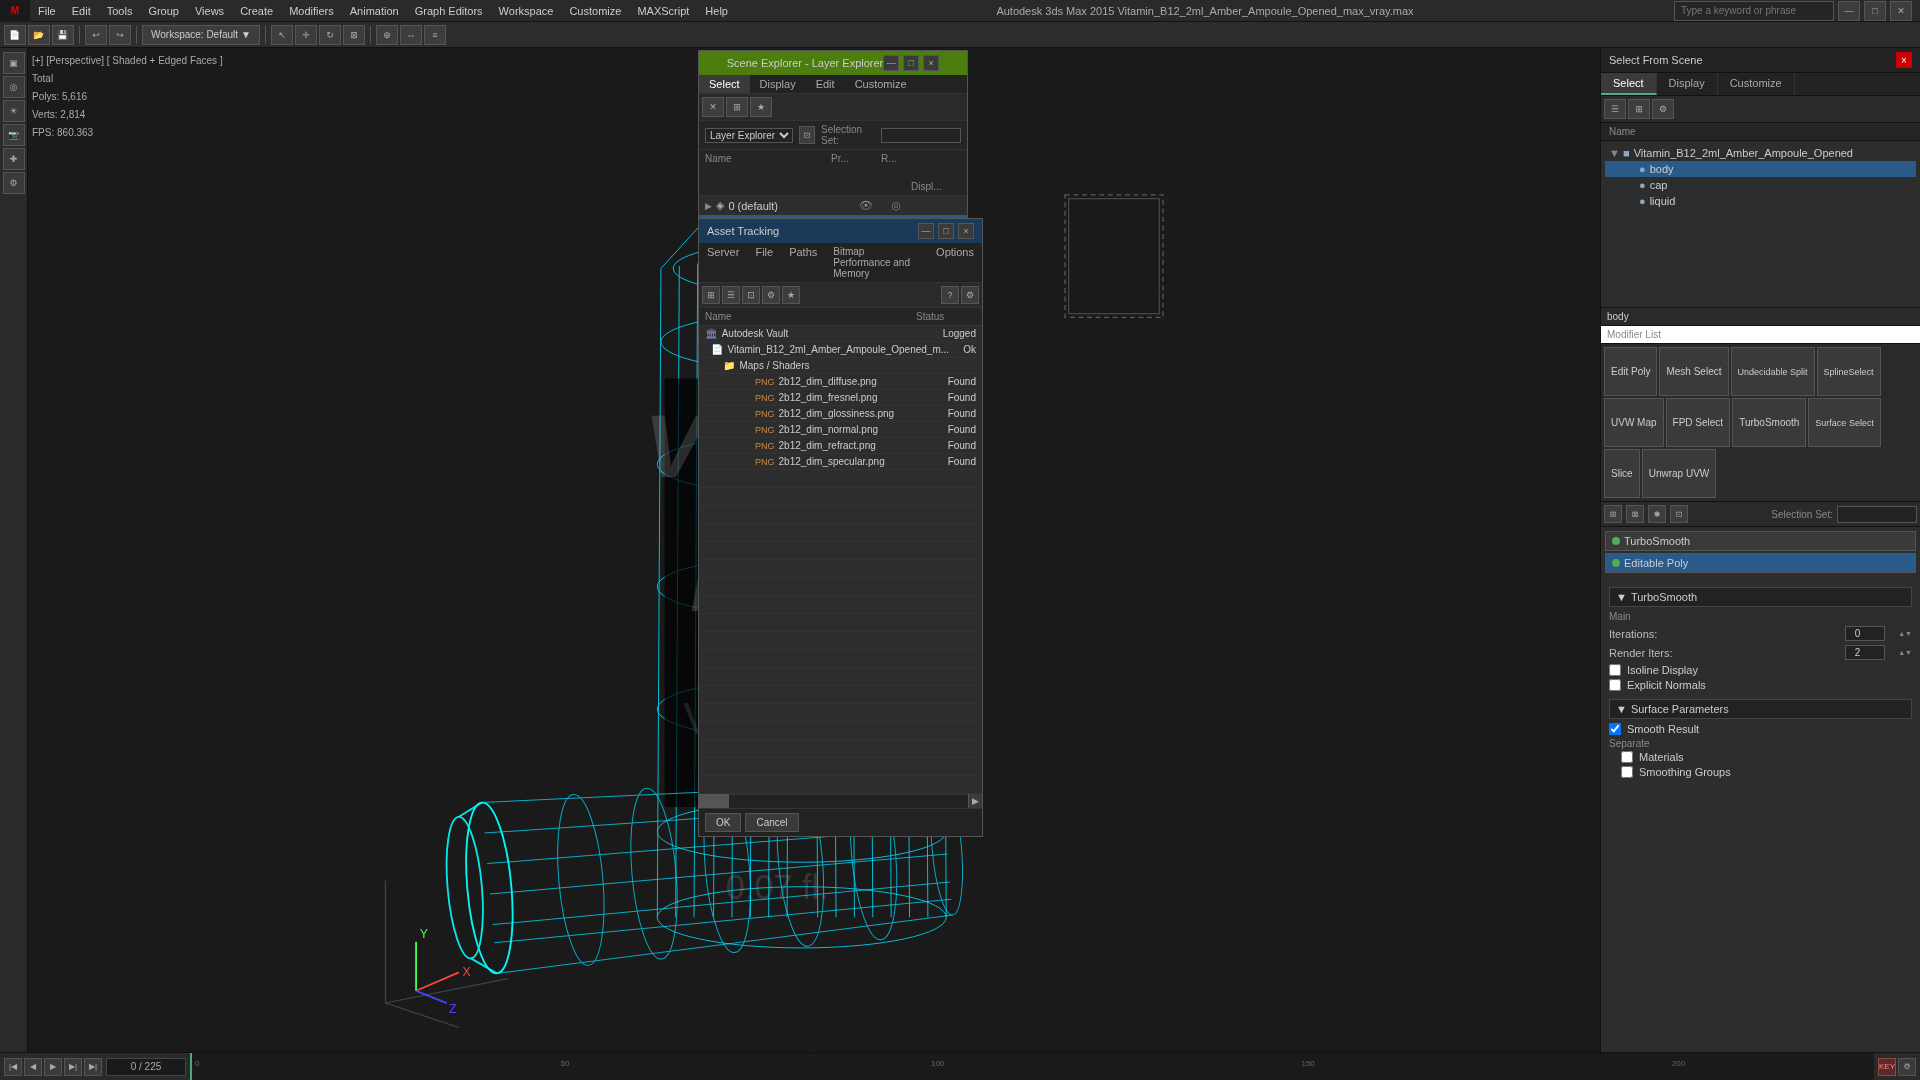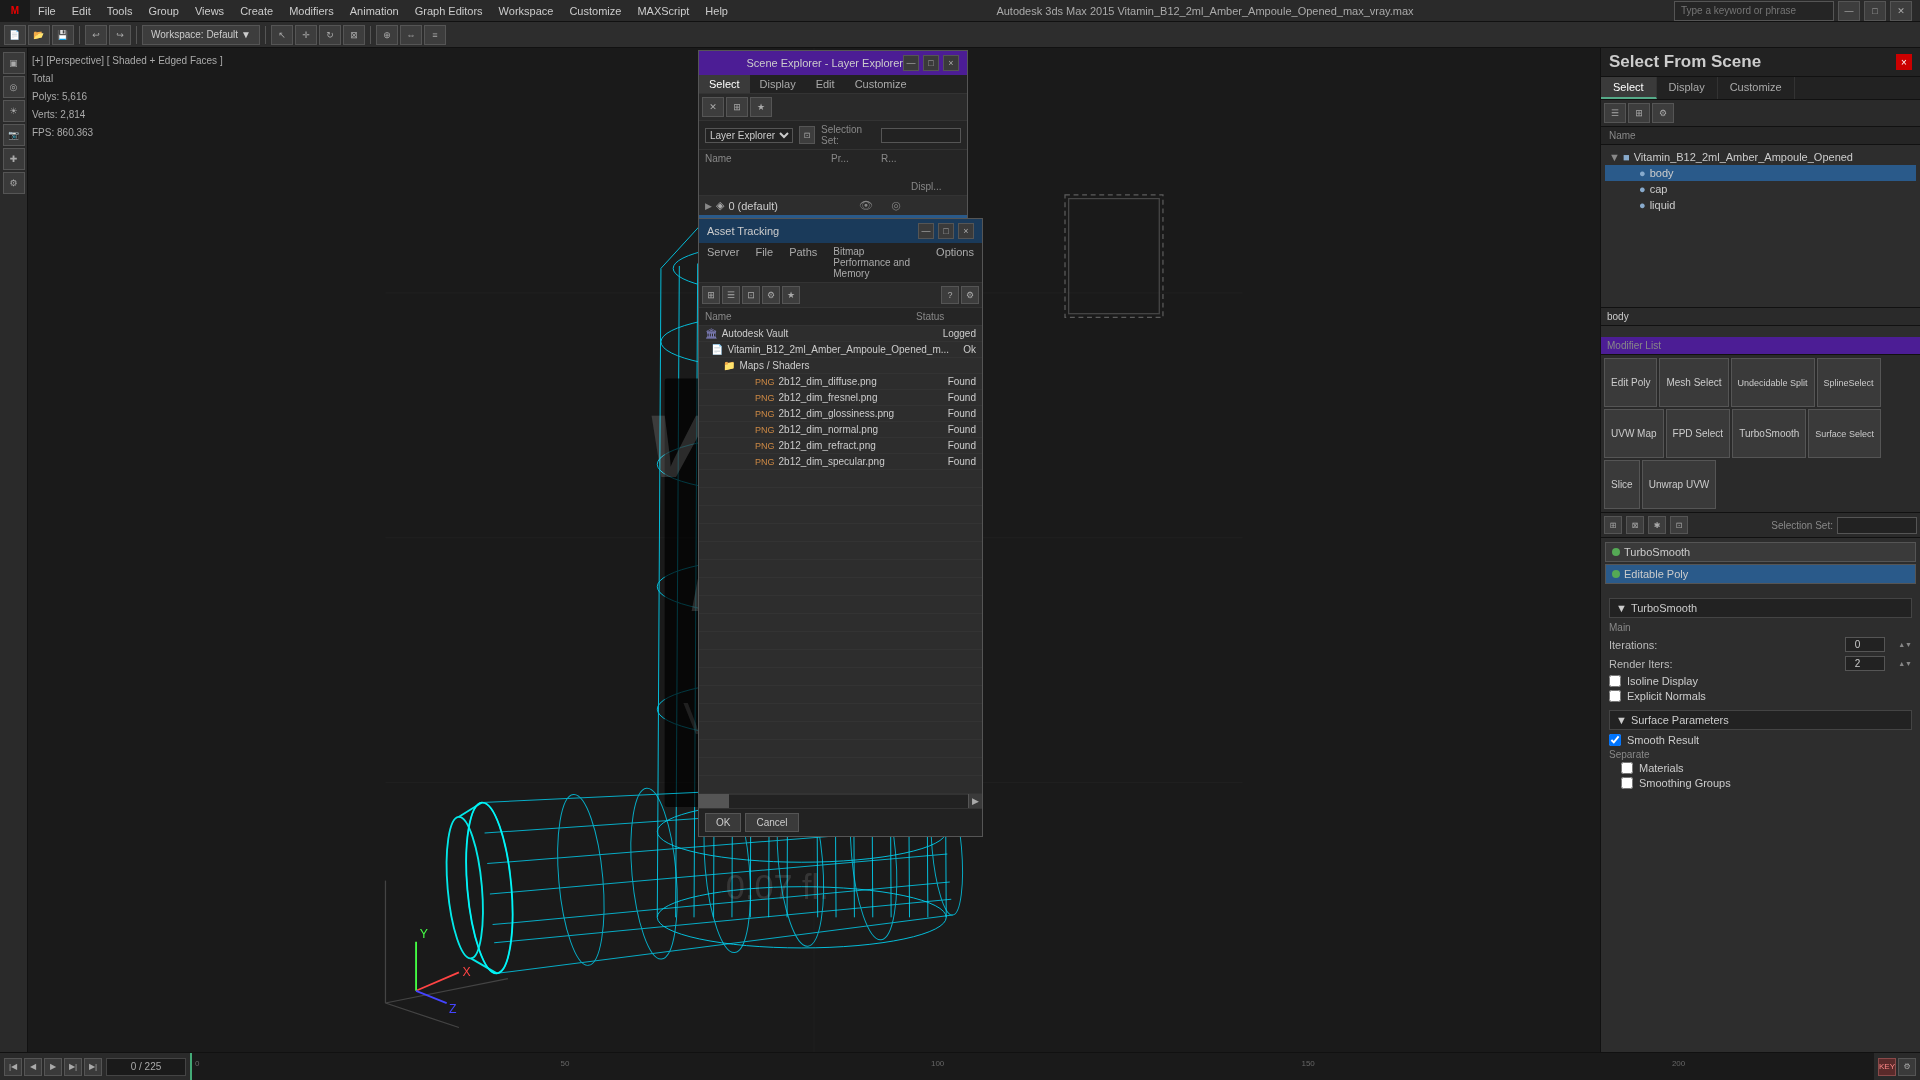--- a/index.html
+++ b/index.html
@@ -26,21 +26,21 @@
     
     #left-toolbar { width: 28px; background: #2a2a2a; display: flex; flex-direction: column; align-items: center; padding-top: 4px; gap: 2px; border-right: 1px solid #111; }
     .lt-btn { width: 22px; height: 22px; background: #3a3a3a; border: 1px solid #555; display: flex; align-items: center; justify-content: center; cursor: pointer; font-size: 9px; color: #aaa; }
 
     
     #viewport { flex: 1; background: #1a1a1a; position: relative; overflow: hidden; }
 
     
     #right-panel { width: 320px; background: #2d2d2d; border-left: 1px solid #111; display: flex; flex-direction: column; overflow: hidden; }
     #sfs-header { background: #222; padding: 4px 8px; display: flex; align-items: center; justify-content: space-between; border-bottom: 1px solid #111; }
-    #sfs-header span { font-size: 17px; color: #ccc; font-weight: bold; }
+    #sfs-header span { font-size: 11px; color: #ccc; }
     #sfs-tabs { display: flex; background: #222; border-bottom: 1px solid #111; }
     #sfs-tabs .tab { padding: 4px 12px; font-size: 11px; color: #aaa; cursor: pointer; border-right: 1px solid #333; }
     #sfs-tabs .tab.active { background: #3a3a3a; color: #fff; border-bottom: 2px solid #5a8; }
     #sfs-toolbar { display: flex; gap: 2px; padding: 3px; background: #2a2a2a; border-bottom: 1px solid #111; }
     #sfs-name-header { padding: 3px 8px; font-size: 10px; color: #888; background: #252525; border-bottom: 1px solid #111; }
     #scene-tree { padding: 4px; }
     .tree-item { padding: 2px 4px; display: flex; align-items: center; gap: 4px; cursor: pointer; font-size: 11px; }
     .tree-item.selected { background: #2a5a8a; }
     .tree-expand { width: 10px; color: #888; }
     #mod-toolbar { display: flex; gap: 2px; padding: 3px; background: #2a2a2a; border-bottom: 1px solid #111; flex-wrap: wrap; }
@@ -58,21 +58,21 @@
     .ts-row { display: flex; align-items: center; margin-bottom: 4px; gap: 13px; }
     .ts-label { flex: 1; color: #bbb; }
     .ts-value { width: 50px; background: #222; border: 1px solid #555; color: #ccc; text-align: center; padding: 2px; }
     .ts-check { display: flex; align-items: center; gap: 6px; margin-bottom: 3px; }
     .ts-radio-group { padding-left: 4px; }
     .ts-radio { display: flex; align-items: center; gap: 6px; margin-bottom: 3px; }
     .update-btn { width: 100%; padding: 4px; background: #3a3a3a; border: 1px solid #555; color: #ccc; cursor: pointer; text-align: center; }
 
     
     #scene-explorer { position: absolute; top: 50px; left: 698px; width: 270px; background: #2d2d2d; border: 1px solid #555; z-index: 100; }
-    #se-title-bar { background: #4c1d95; padding: 4px 8px; display: flex; align-items: center; justify-content: flex-end; }
+    #se-title-bar { background: #4d7c0f; padding: 4px 8px; display: flex; align-items: center; justify-content: center; }
     #se-title-bar span { font-size: 11px; color: #ccc; }
     #se-title-btns { display: flex; gap: 4px; }
     #se-title-btns button { width: 16px; height: 16px; background: #3a3a3a; border: 1px solid #555; color: #aaa; cursor: pointer; font-size: 9px; display: flex; align-items: center; justify-content: center; }
     #se-tabs { display: flex; background: #222; border-bottom: 1px solid #333; }
     #se-tabs .tab { padding: 3px 10px; font-size: 11px; color: #aaa; cursor: pointer; }
     #se-tabs .tab.active { background: #3a3a3a; color: #fff; }
     #se-toolbar { display: flex; gap: 2px; padding: 3px; background: #2a2a2a; border-bottom: 1px solid #333; }
     #se-columns { display: flex; padding: 3px 6px; background: #252525; border-bottom: 1px solid #333; font-size: 10px; color: #888; }
     #se-col-name { flex: 1; }
     #se-col-pr { width: 50px; }
@@ -364,21 +364,21 @@
         <div class="tree-item" style="padding-left:20px;">
           <span class="tree-expand"></span>
           <span style="color:#88aacc;">●</span>
           <span>liquid</span>
         </div>
       </div>
     </div>
 
     <div id="right-bottom">
       <div style="padding:3px 6px;background:#2a2a2a;border-bottom:1px solid #111;font-size:10px;color:#ccc;">body</div>
-      <div style="padding:3px 6px;background:#4c1d95;border-bottom:1px solid #111;font-size:10px;color:#888;margin-top:11px;">Modifier List</div>
+      <div style="padding:3px 6px;background:#ffffff;border-bottom:1px solid #111;font-size:10px;color:#888;">Modifier List</div>
 
       <div id="mod-toolbar" style="padding:3px;background:#2a2a2a;border-bottom:1px solid #111;display:flex;flex-wrap:wrap;gap:2px;">
         <button class="mod-btn">Edit Poly</button>
         <button class="mod-btn">Mesh Select</button>
         <button class="mod-btn" style="font-size:9px;">Undecidable Split</button>
         <button class="mod-btn" style="font-size:9px;">SplineSelect</button>
         <button class="mod-btn">UVW Map</button>
         <button class="mod-btn">FPD Select</button>
         <button class="mod-btn">TurboSmooth</button>
         <button class="mod-btn" style="font-size:9px;">Surface Select</button>

